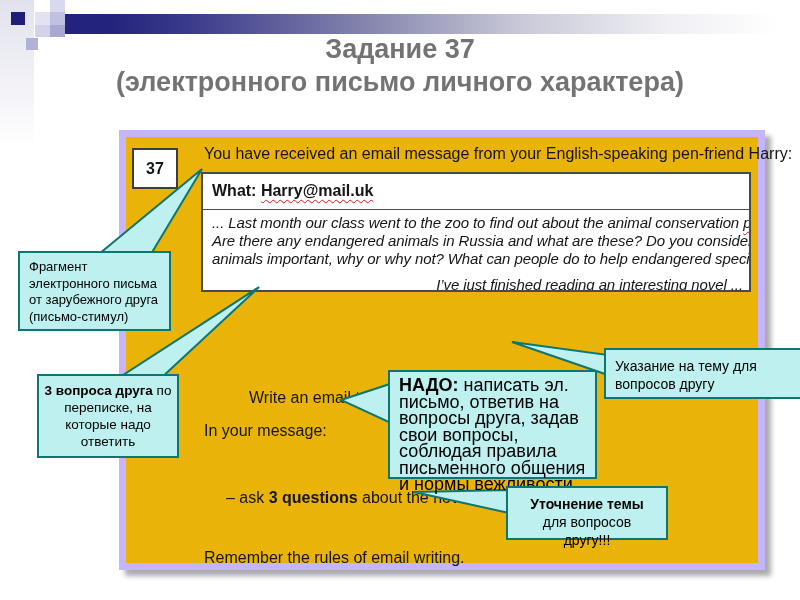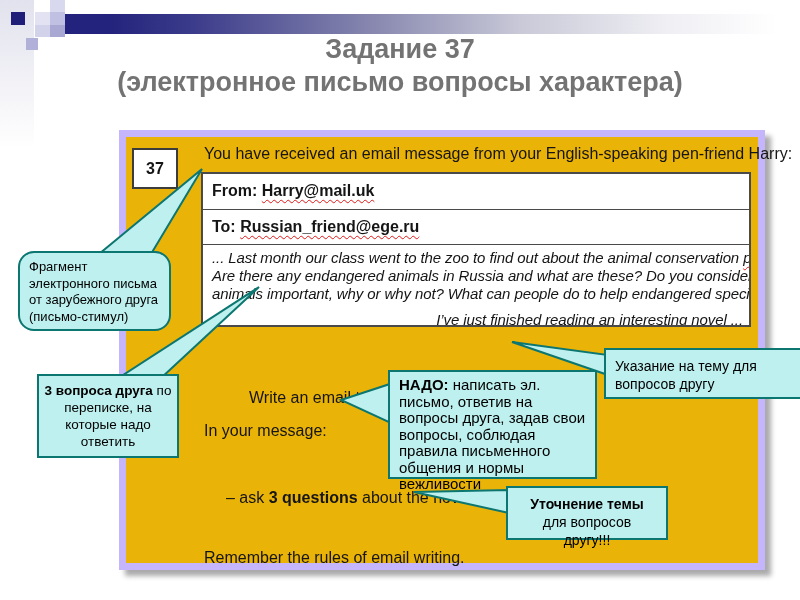--- a/index.html
+++ b/index.html
@@ -74,25 +74,25 @@
   .i-b2      {left:100px;top:352px;}
   .i-words   {left:78px; top:384px;}
   .i-remember{left:78px; top:412px;}
   
   .arrows{position:absolute;left:0;top:0;z-index:5;pointer-events:none;}
   .callout{
     position:absolute;z-index:6;background:#bdf0ee;border:2.5px solid #0c7671;
     box-sizing:border-box;color:#000;font-family:"Liberation Sans",sans-serif;
   }
   .co-fragment{left:18px;top:251px;width:153px;height:80px;padding:6px 6px 4px 9px;
-    font-size:13px;line-height:16.5px;border-radius:16px;}
+    font-size:13px;line-height:16.5px;}
   .co-questions{left:37px;top:374px;width:142px;height:84px;padding:6px 4px;
     font-size:13.5px;line-height:17px;text-align:center;}
   .co-nado{left:388px;top:370px;width:209px;height:109px;padding:5px 4px 4px 9px;
-    font-size:15px;line-height:16.5px;}
+    font-size:18px;line-height:16.5px;}
   .co-topic{left:604px;top:348px;width:204px;height:51px;padding:7px 4px 4px 9px;
     font-size:14px;line-height:18px;}
   .co-clarify{left:506px;top:486px;width:162px;height:54px;padding:7px 11px;
     font-size:14px;line-height:18px;text-align:center;}
   b{font-weight:bold;}
 </style>
 </head>
 <body>
 
 <div class="deco-strip"></div>
@@ -100,32 +100,31 @@
 <div class="sq sq-l1"></div>
 <div class="sq sq-navy"></div>
 <div class="sq sq-l2"></div>
 <div class="sq sq-m1"></div>
 <div class="sq sq-l3"></div>
 <div class="sq sq-m2"></div>
 <div class="sq sq-m3"></div>
 
 <div class="slide-title">
   <div>Задание 37</div>
-  <div>(электронное письмо вопросы характера)</div>
+  <div>(электронного письмо личного характера)</div>
 </div>
 
 <div class="card">
   <div class="num-box">
     <span>37</span>
   </div>
   <div class="intro">You have received an email message from your English-speaking pen-friend Harry:</div>
 
   <div class="email-table">
-    <div class="email-row row-from"><span>From: </span><span class="wavy">Harry@mail.uk</span></div>
-    <div class="email-row row-to"><span>To: </span><span class="wavy">Russian_friend@ege.ru</span></div>
+    <div class="email-row row-from"><span>What: </span><span class="wavy">Harry@mail.uk</span></div>
     <div class="email-body">
       <span class="bline"><span>... Last month our class went to the zoo to find out about the animal conservation </span><span class="wavy">programme.</span></span>
       <span class="bline">Are there any endangered animals in Russia and what are these? Do you consider helping</span>
       <span class="bline">animals important, why or why not? What can people do to help endangered species?</span>
       <span class="email-closing">I’ve just finished reading an interesting novel ...</span>
     </div>
   </div>
 
   <div class="instr i-write">Write an email to Harry.</div>
   <div class="instr i-message">In your message:</div>

